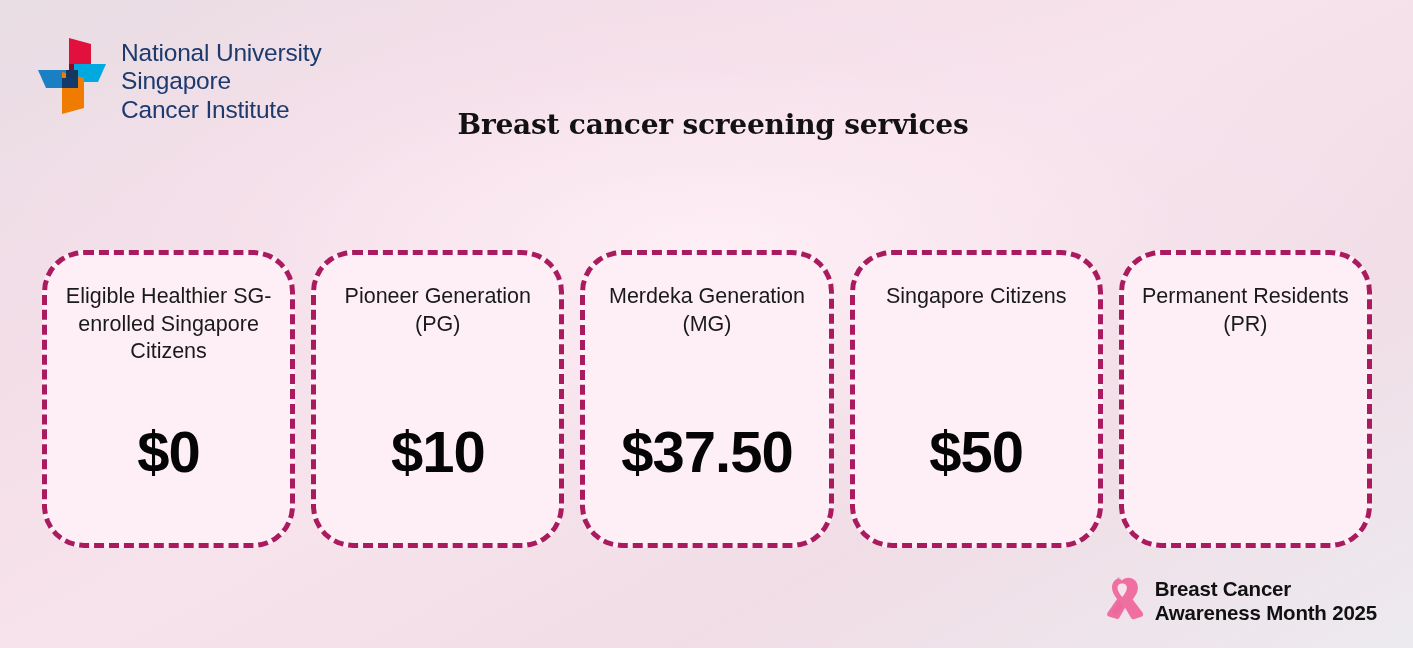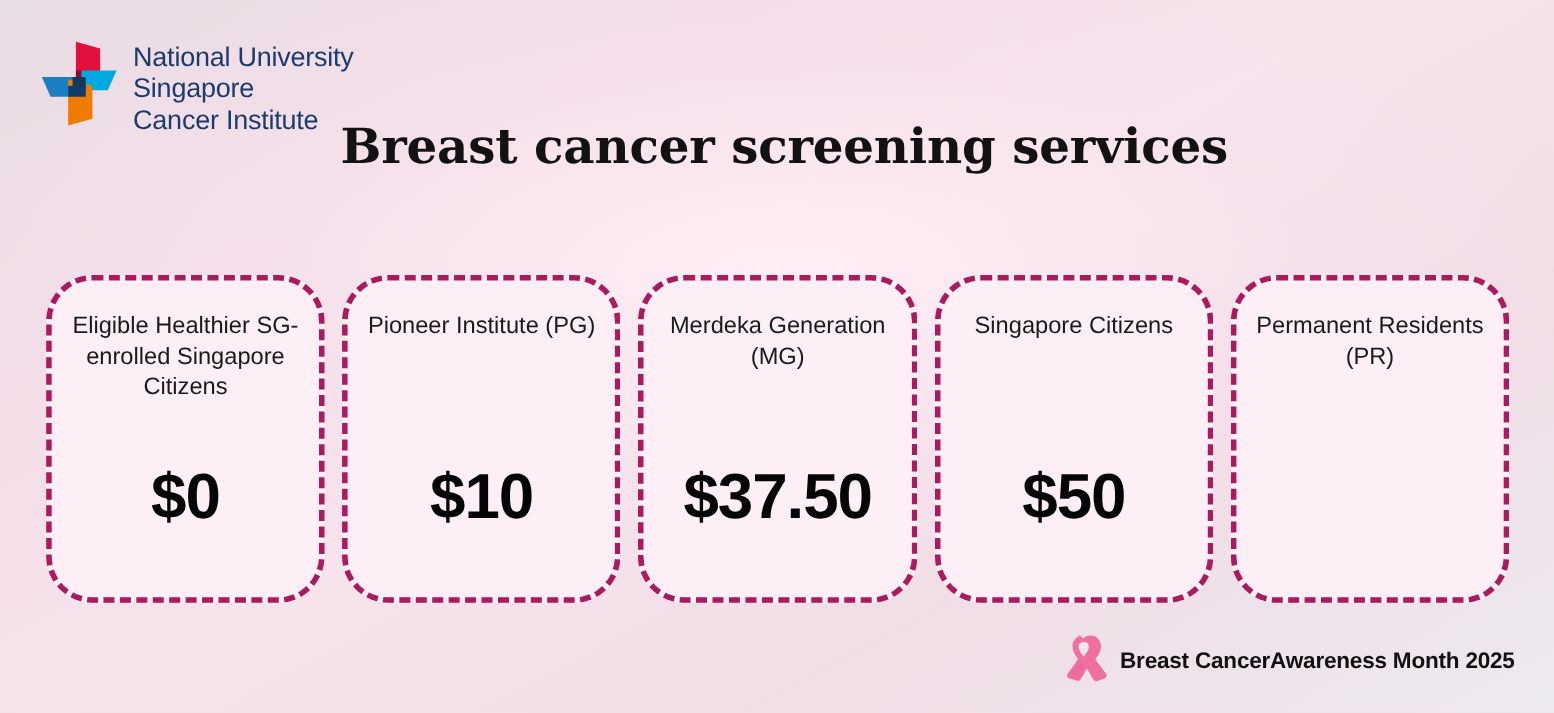--- a/index.html
+++ b/index.html
@@ -59,21 +59,21 @@
 
   
   .title {
     position: absolute;
     left: 0;
     right: 0;
     top: 108px;
     text-align: center;
     font-family: "DejaVu Serif", "Liberation Serif", serif;
     font-weight: 700;
-    font-size: 44px;
+    font-size: 28px;
     line-height: 1.2;
     color: #121212;
     letter-spacing: -0.2px;
     padding-left: 13px;
   }
   .title .line { display: block; }
 
   
   .cards {
     position: absolute;
@@ -121,21 +121,21 @@
     position: absolute;
     right: 36px;
     bottom: 22px;
     display: flex;
     align-items: center;
     gap: 10px;
   }
   .ribbon-icon { width: 44px; height: 50px; flex: 0 0 auto; }
   .badge-text {
     display: flex;
-    flex-direction: row;
+    flex-direction: column;
     line-height: 1.18;
   }
   .badge-text span {
     color: #111111;
     font-size: 20.5px;
     font-weight: 700;
     letter-spacing: -0.2px;
     white-space: nowrap;
   }
 </style>
@@ -171,21 +171,21 @@
   </h1>
 
   <div class="cards">
 
     <div class="card">
       <div class="card-label">Eligible Healthier SG-enrolled Singapore Citizens</div>
       <div class="card-price">$0</div>
     </div>
 
     <div class="card">
-      <div class="card-label">Pioneer Institute (PG)</div>
+      <div class="card-label">Pioneer Generation (PG)</div>
       <div class="card-price">$10</div>
     </div>
 
     <div class="card">
       <div class="card-label">Merdeka Generation (MG)</div>
       <div class="card-price">$37.50</div>
     </div>
 
     <div class="card">
       <div class="card-label">Singapore Citizens</div>

